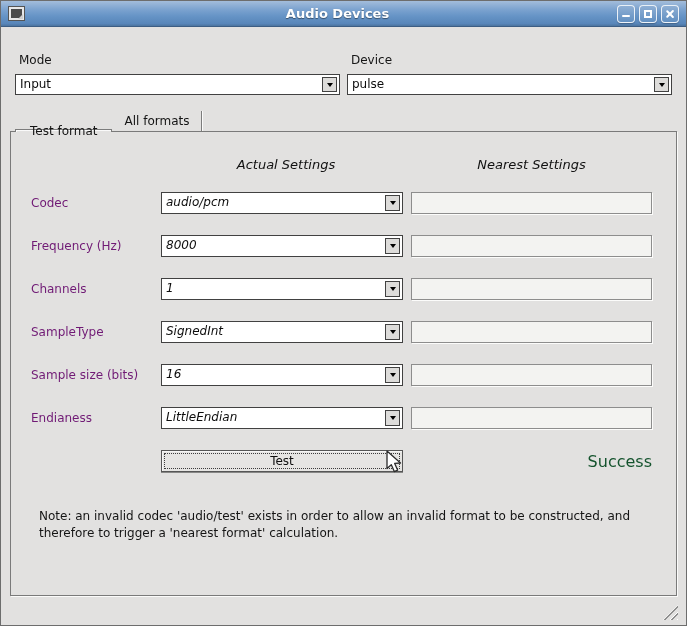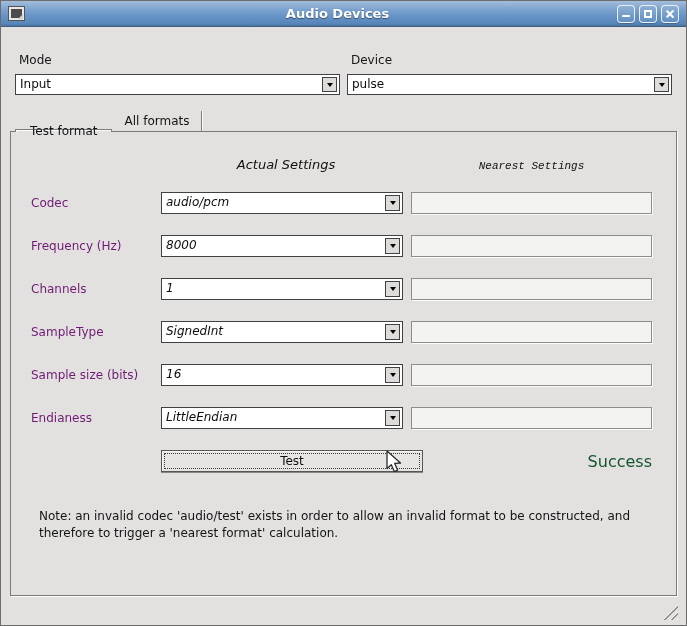--- a/index.html
+++ b/index.html
@@ -101,32 +101,32 @@
   
   .panel {
     position:relative; height:465px;
     border:1px solid #7a7a7a; background:#e2e1e0;
     box-shadow:1px 1px 0 #fbfbfa;
     padding:24px 0 0 20px;
   }
   .prow { display:grid; grid-template-columns:130px 250px 241px; align-items:center; margin-bottom:21px; }
   .headers { margin-bottom:20px; height:16px; align-items:end; }
   .hdr-actual  { grid-column:2; justify-self:center; font-style:italic; font-size:13px; color:#111; width:242px; text-align:center; }
-  .hdr-nearest { grid-column:3; justify-self:center; font-style:italic; font-size:11px; color:#111;font-family:Liberation Mono, monospace; }
+  .hdr-nearest { grid-column:3; justify-self:center; font-style:italic; font-size:13px; color:#111; }
   .row-label { font-size:12px; color:#701a75; line-height:22px; }
   .row-combo { width:242px; height:22px;font-style:italic; }
   .nfield {
     width:241px; height:22px;
     background:#f3f3f1; border:1px solid #8d8d8d;
     box-shadow:1px 1px 0 #fcfcfb;
   }
 
   .test-row { margin-top:2px; margin-bottom:0; }
   .test-btn {
-    position:relative; width:262px; height:22px;
+    position:relative; width:242px; height:22px;
     background:#e6e5e3;
     border:1px solid #565656;
     box-shadow:0 1px 0 rgba(0,0,0,.4), inset 1px 1px 0 #f6f6f5;
     font-size:12px; color:#0e0e0e;
     display:flex; align-items:center; justify-content:center;
     font-family:inherit;
   }
   .test-btn::after { content:""; position:absolute; inset:2px; border:1px dotted #3c3c3c; }
   .status-text { font-size:16px; color:#14532d; padding-left:1px;text-align:right; }
 

